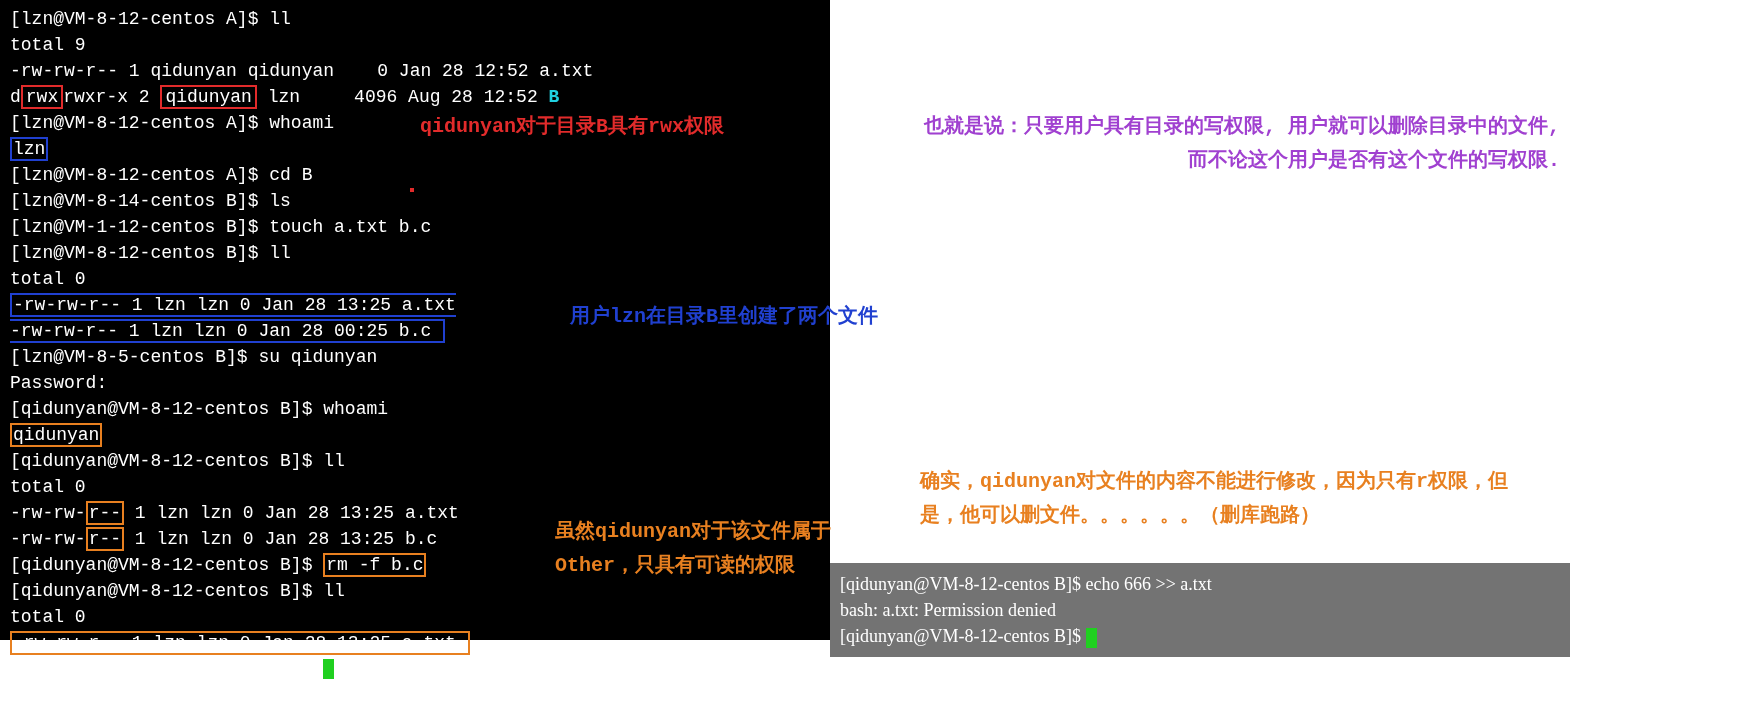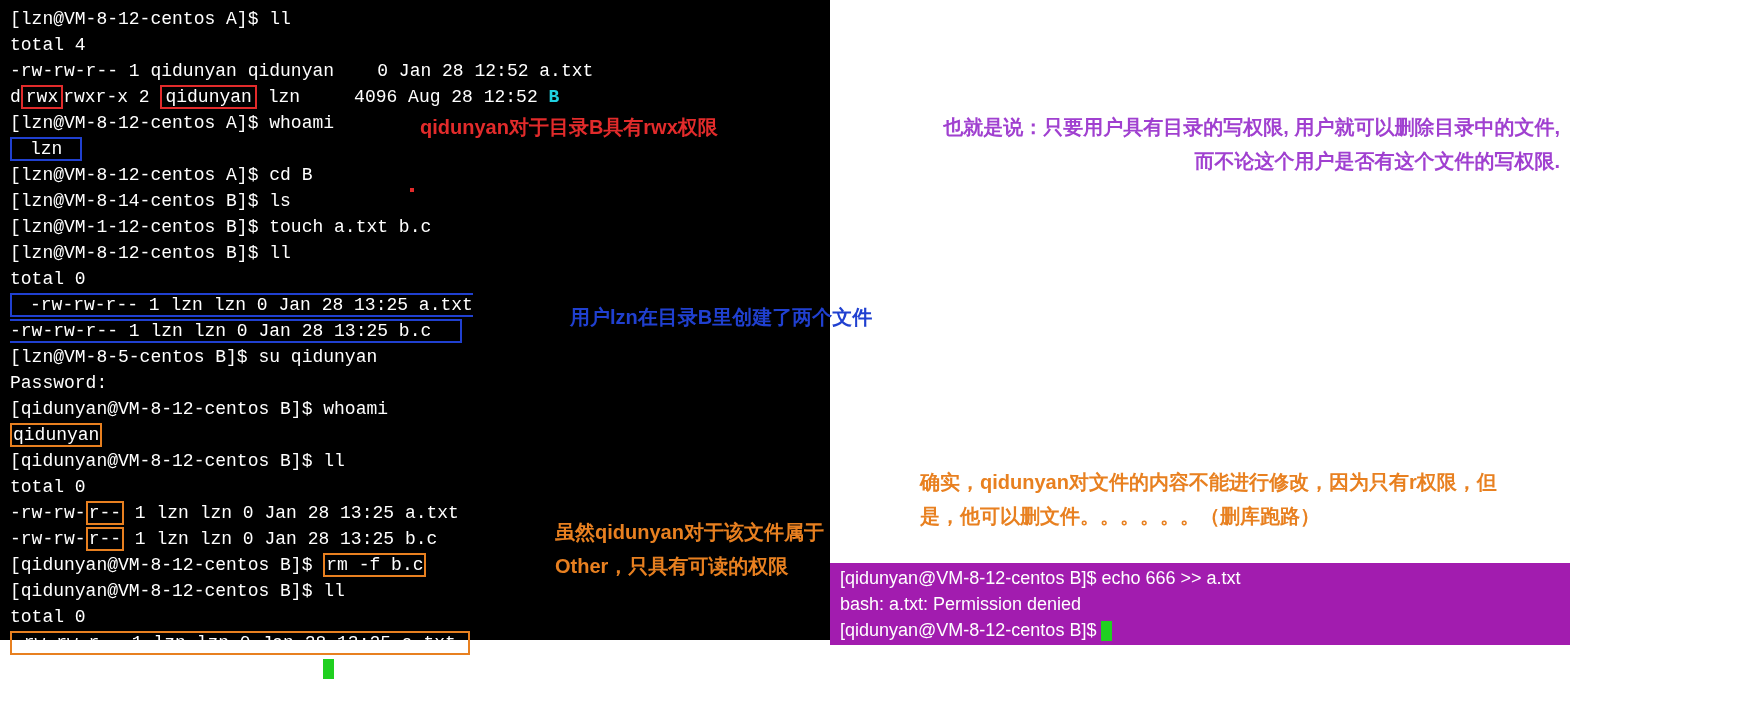--- a/index.html
+++ b/index.html
@@ -23,41 +23,41 @@
     padding: 6px 10px;
     box-sizing: border-box;
     color: #ffffff;
     line-height: 26px;
   }
   .terminal-bottom {
     position: absolute;
     left: 830px;
     top: 563px;
     width: 740px;
-    background: #a21caf;
-    padding: 2px 10px;
+    background: #737373;
+    padding: 8px 10px;
     box-sizing: border-box;
     color: #ffffff;
     line-height: 26px;
-    font-family: Liberation Sans, sans-serif;
+    font-family: Liberation Serif, serif;
   }
   .annotation {
     position: absolute;
-    font-family: Liberation Sans, sans-serif;
+    font-family: Liberation Mono, monospace;
     font-weight: bold;
     font-size: 20px;
     line-height: 1.7;
   }
   .ann-red { color: #e22b2b; }
   .ann-purple { color: #a040d0; }
   .ann-orange { color: #e88020; margin-top: 25px; }
   .ann-blue { color: #2040d0; font-weight: bold; margin-top: 24px; }
   .cyan { color: #20d0e0; font-weight: bold; }
   .box-red { border: 2px solid #e22b2b; display: inline; padding: 0 3px; }
-  .box-blue { border: 2px solid #2040d0; display: inline; padding: 0 18px; }
+  .box-blue { border: 2px solid #2040d0; display: inline; padding: 0 1px; }
   .box-orange { border: 2px solid #e88020; display: inline; padding: 0 1px; }
   .cursor {
     display: inline-block;
     width: 11px;
     height: 20px;
     background: #20d020;
     vertical-align: middle;
   }
   pre { margin: 0; font-family: inherit; white-space: pre; }
   .red-dot {
@@ -67,32 +67,32 @@
     background: #e22b2b;
     left: 410px;
     top: 188px;
   }
 </style>
 </head>
 <body>
 
 <div class="terminal-main">
 <pre><span>[lzn@VM-8-12-centos A]$ ll</span>
-<span>total 4</span>
+<span>total 9</span>
 <span>-rw-rw-r-- 1 qidunyan qidunyan    0 Jan 28 12:52 a.txt</span>
 <span>d</span><span class="box-red">rwx</span><span>rwxr-x 2 </span><span class="box-red">qidunyan</span><span> lzn     4096 Aug 28 12:52 </span><span class="cyan">B</span>
 <span>[lzn@VM-8-12-centos A]$ whoami</span>
 <span class="box-blue">lzn</span>
 <span>[lzn@VM-8-12-centos A]$ cd B</span>
 <span>[lzn@VM-8-14-centos B]$ ls</span>
 <span>[lzn@VM-1-12-centos B]$ touch a.txt b.c</span>
 <span>[lzn@VM-8-12-centos B]$ ll</span>
 <span>total 0</span>
 <span class="box-blue"><span>-rw-rw-r-- 1 lzn lzn 0 Jan 28 13:25 a.txt</span>
-<span>-rw-rw-r-- 1 lzn lzn 0 Jan 28 13:25 b.c </span></span>
+<span>-rw-rw-r-- 1 lzn lzn 0 Jan 28 00:25 b.c </span></span>
 <span>[lzn@VM-8-5-centos B]$ su qidunyan</span>
 <span>Password:</span>
 <span>[qidunyan@VM-8-12-centos B]$ whoami</span>
 <span class="box-orange">qidunyan</span>
 <span>[qidunyan@VM-8-12-centos B]$ ll</span>
 <span>total 0</span>
 <span>-rw-rw-</span><span class="box-orange">r--</span><span> 1 lzn lzn 0 Jan 28 13:25 a.txt</span>
 <span>-rw-rw-</span><span class="box-orange">r--</span><span> 1 lzn lzn 0 Jan 28 13:25 b.c</span>
 <span>[qidunyan@VM-8-12-centos B]$ </span><span class="box-orange">rm -f b.c</span>
 <span>[qidunyan@VM-8-12-centos B]$ ll</span>

